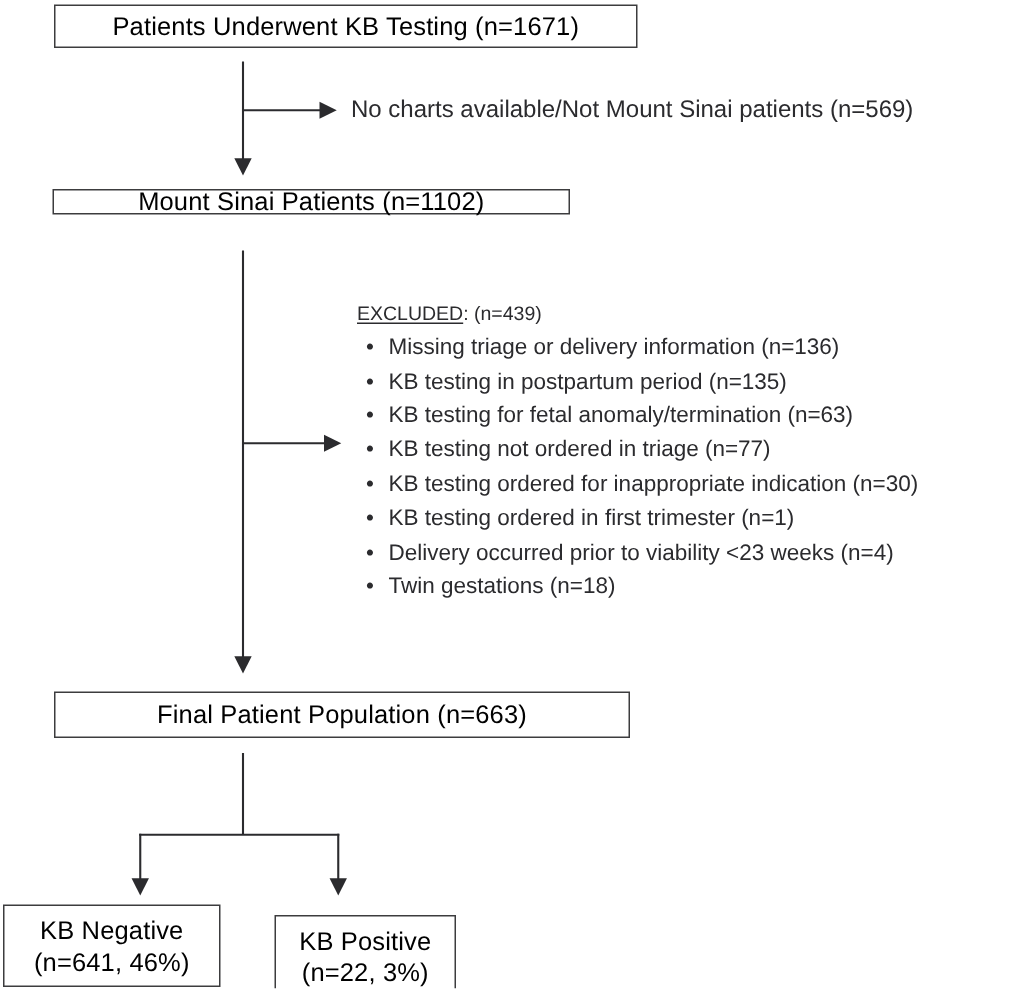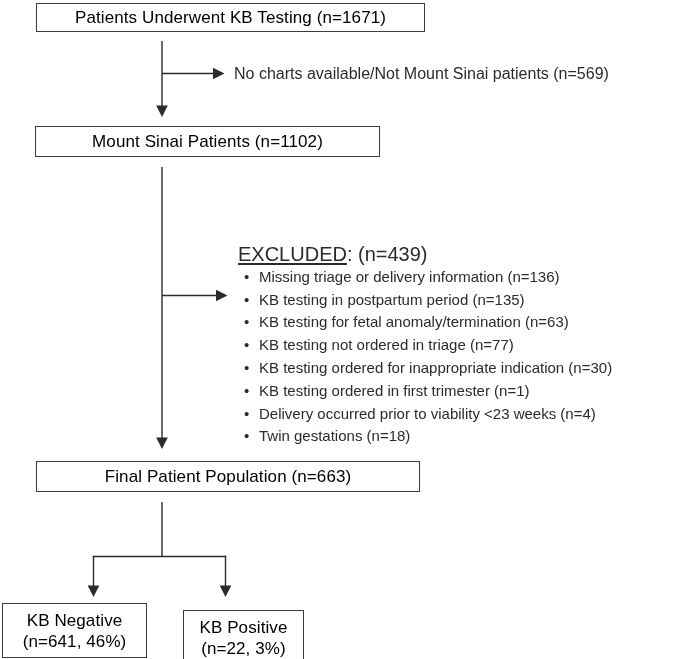--- a/index.html
+++ b/index.html
@@ -36,43 +36,42 @@
     background: #ffffff;
     display: flex;
     align-items: center;
     justify-content: center;
     text-align: center;
     font-size: 17px;
     letter-spacing: 0.1px;
     color: #000000;
   }
   .box-top    { left: 36px;  top: 3px;   width: 389px; height: 29px; }
-  .box-ms     { left: 35px;  top: 126px; width: 345px; height: 31px; }
+  .box-ms     { left: 35px;  top: 126px; width: 345px; height: 17px; }
   .box-final  { left: 36px;  top: 461px; width: 384px; height: 31px; }
   .box-neg    { left: 2px;   top: 603px; width: 145px; height: 55px; flex-direction: column; line-height: 21px; align-items: center; }
   .box-pos    { left: 183px; top: 610px; width: 121px; height: 55px; flex-direction: column; line-height: 21px; }
   .branch-label {
     position: absolute;
     left: 234px;
     top: 64px;
     font-size: 16px;
     line-height: 19px;
     white-space: nowrap;
   }
   .excluded {
     position: absolute;
     left: 238px;
     top: 198px;
     width: 447px;
   }
   .excl-heading {
-    font-size: 20px;
+    font-size: 13px;
     line-height: 22.8px;
     white-space: nowrap;
-    margin-top: 45px;
   }
   .excl-heading .u {
     text-decoration: underline;
     text-underline-offset: 2px;
   }
   .excl-item {
     display: flex;
     align-items: baseline;
     padding-left: 6px;
     font-size: 15px;

